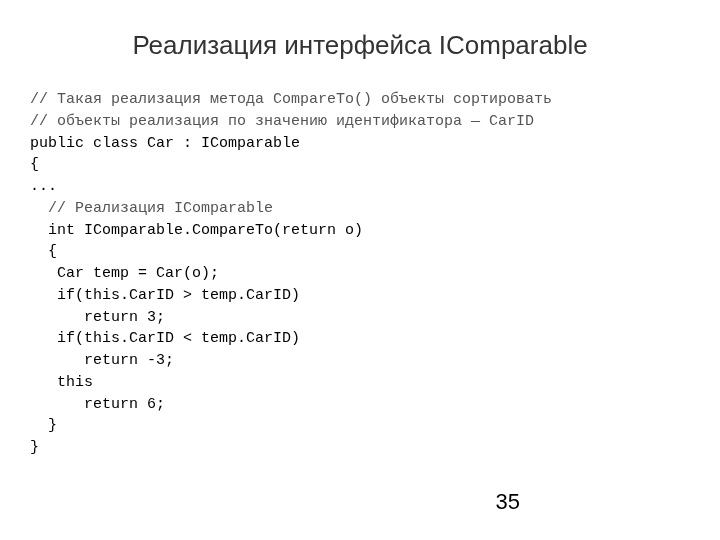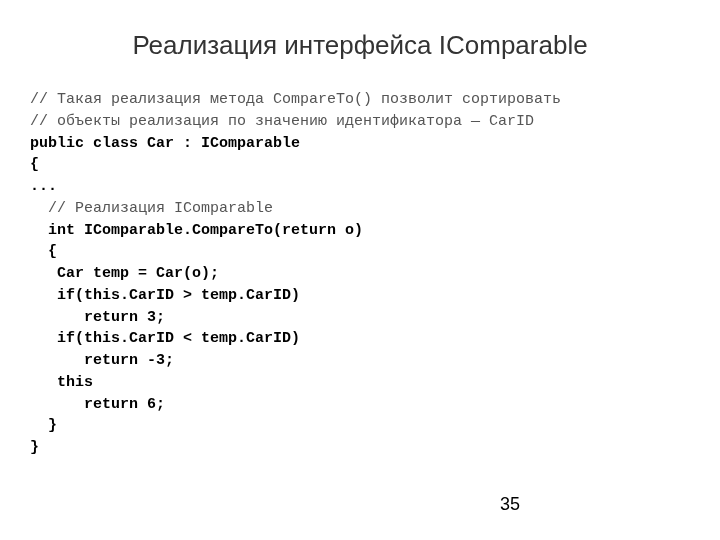--- a/index.html
+++ b/index.html
@@ -22,37 +22,37 @@
       margin-bottom: 28px;
     }
     .code-block {
       font-family: "Courier New", Courier, monospace;
       font-size: 15px;
       line-height: 1.45;
       color: #555;
       white-space: pre;
     }
     .code-block .bold {
-      font-weight: bold;
+      font-weight: normal;
       color: #000;
     }
     .page-num {
       position: absolute;
       bottom: 25px;
       right: 200px;
-      font-size: 18px;
+      font-size: 22px;
       color: #000;
     }
   </style>
 </head>
 <body>
 
 <div class="slide">
   <h1 class="title">Реализация интерфейса IComparable</h1>
-  <div class="code-block"><span>// Такая реализация метода CompareTo() позволит сортировать</span>
+  <div class="code-block"><span>// Такая реализация метода CompareTo() объекты сортировать</span>
 <span>// объекты реализация по значению идентификатора — CarID</span>
 <span class="bold">public class Car : IComparable</span>
 <span class="bold">{</span>
 <span class="bold">...</span>
 <span>  // Реализация IComparable</span>
 <span class="bold">  int IComparable.CompareTo(return o)</span>
 <span class="bold">  {</span>
 <span class="bold">   Car temp = Car(o);</span>
 <span class="bold">   if(this.CarID &gt; temp.CarID)</span>
 <span class="bold">      return 3;</span>

